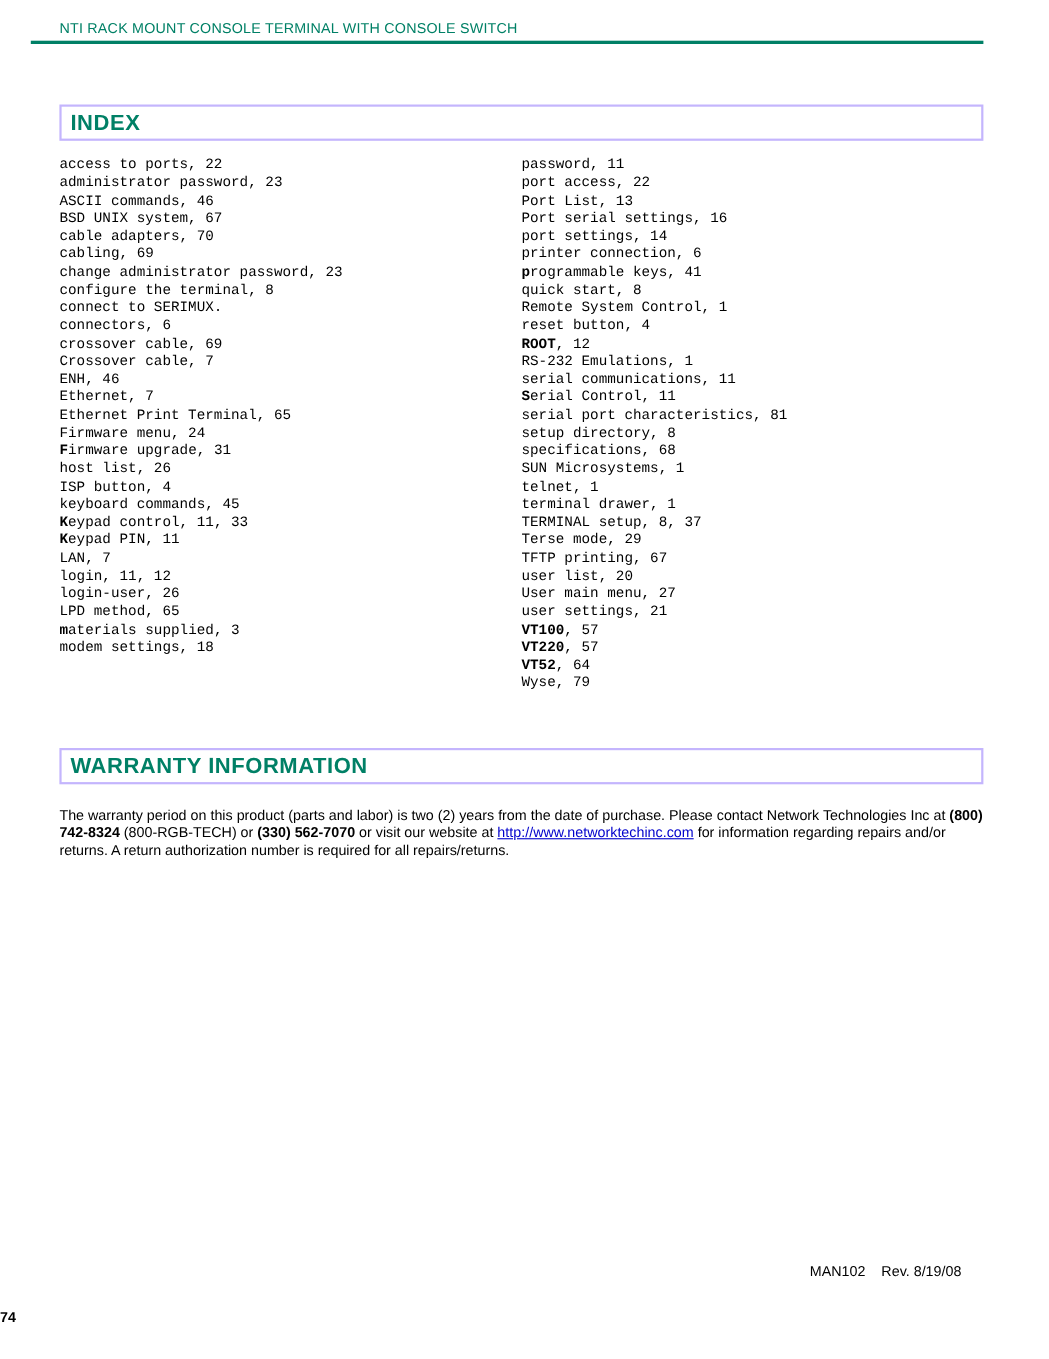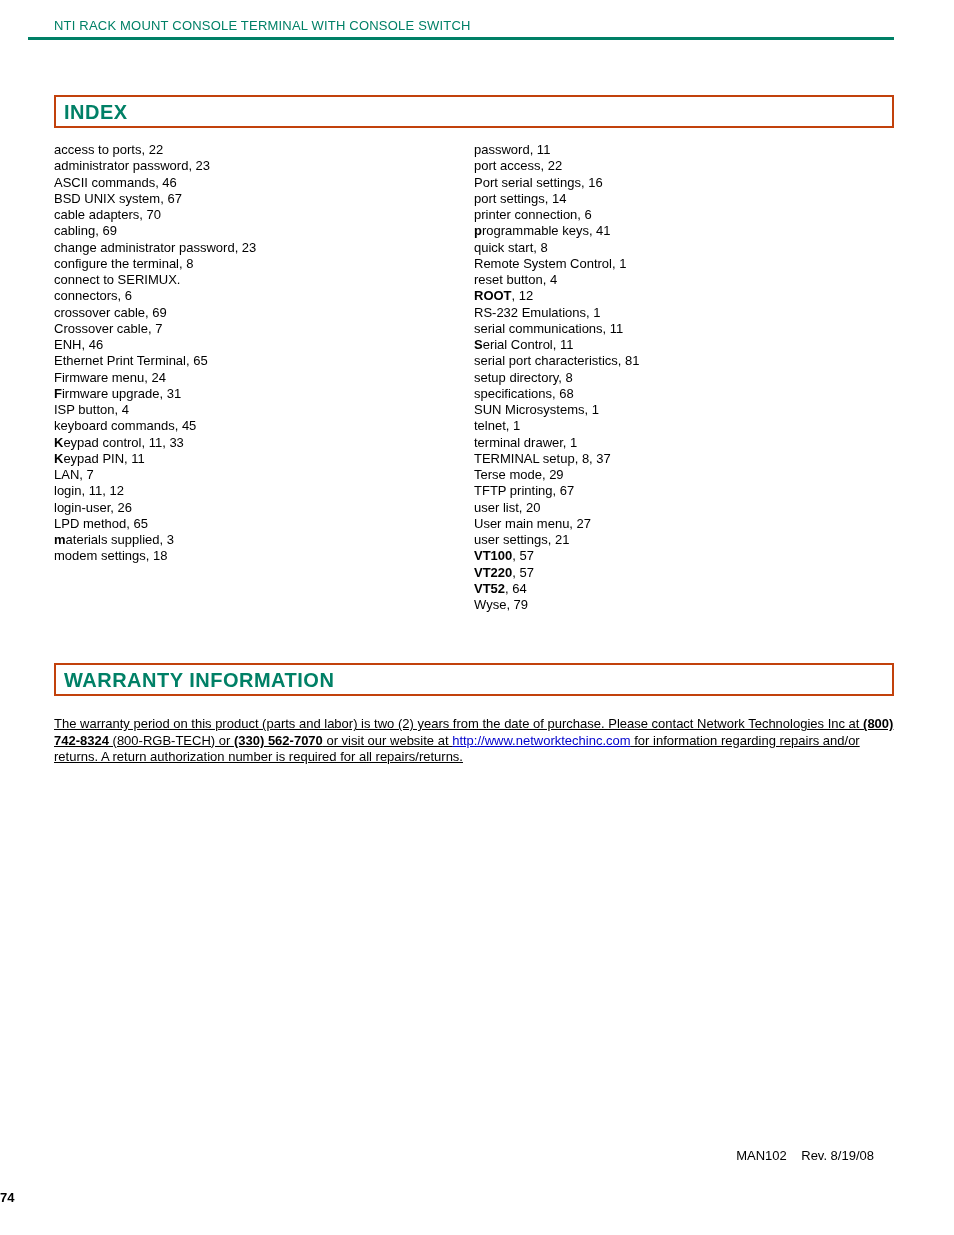--- a/index.html
+++ b/index.html
@@ -21,21 +21,21 @@
     letter-spacing: 0.2px;
     padding: 0 0 4px 26px;
     font-weight: 400;
   }
   .header-rule {
     border: none;
     border-top: 3px solid #008066;
     margin: 0 0 55px 0;
   }
   .section-title-box {
-    border: 2px solid #c2410c;
+    border: 2px solid #c4b5fd;
     margin: 0 0 14px 26px;
     padding: 4px 8px 2px 8px;
   }
   .section-title-box h2 {
     margin: 0;
     color: #008066;
     font-size: 20px;
     font-weight: 700;
     letter-spacing: 0.5px;
   }
@@ -43,27 +43,26 @@
     display: flex;
     gap: 0;
     margin-left: 26px;
     margin-bottom: 50px;
   }
   .index-col {
     width: 50%;
     font-size: 13px;
     line-height: 1.25;
   }
-  .index-col div { white-space: nowrap; }
+  .index-col div { white-space: nowrap; font-family: Liberation Mono, monospace; }
   .warranty-text {
     margin-left: 26px;
     margin-top: 20px;
     font-size: 13px;
     line-height: 1.25;
-    text-decoration: underline;
   }
   .warranty-text a {
     color: #0000cc;
     text-decoration: underline;
   }
   .footer-rev {
     position: absolute;
     right: 80px;
     top: 1148px;
     font-size: 13px;
@@ -98,37 +97,40 @@
         <div><span>BSD UNIX system, 67</span></div>
         <div><span>cable adapters, 70</span></div>
         <div><span>cabling, 69</span></div>
         <div><span>change administrator password, 23</span></div>
         <div><span>configure the terminal, 8</span></div>
         <div><span>connect to SERIMUX.</span></div>
         <div><span>connectors, 6</span></div>
         <div><span>crossover cable, 69</span></div>
         <div><span>Crossover cable, 7</span></div>
         <div><span>ENH, 46</span></div>
+        <div><span>Ethernet, 7</span></div>
         <div><span>Ethernet Print Terminal, 65</span></div>
         <div><span>Firmware menu, 24</span></div>
         <div><b class="partial">F</b><span>irmware upgrade, 31</span></div>
+        <div><span>host list, 26</span></div>
         <div><span>ISP button, 4</span></div>
         <div><span>keyboard commands, 45</span></div>
         <div><b class="partial">K</b><span>eypad control, 11, 33</span></div>
         <div><b class="partial">K</b><span>eypad PIN, 11</span></div>
         <div><span>LAN, 7</span></div>
         <div><span>login, 11, 12</span></div>
         <div><span>login-user, 26</span></div>
         <div><span>LPD method, 65</span></div>
         <div><b class="partial">m</b><span>aterials supplied, 3</span></div>
         <div><span>modem settings, 18</span></div>
       </div>
     <div class="index-col" id="index-right">
         <div><span>password, 11</span></div>
         <div><span>port access, 22</span></div>
+        <div><span>Port List, 13</span></div>
         <div><span>Port serial settings, 16</span></div>
         <div><span>port settings, 14</span></div>
         <div><span>printer connection, 6</span></div>
         <div><b class="partial">p</b><span>rogrammable keys, 41</span></div>
         <div><span>quick start, 8</span></div>
         <div><span>Remote System Control, 1</span></div>
         <div><span>reset button, 4</span></div>
         <div><b class="partial">ROOT</b><span>, 12</span></div>
         <div><span>RS-232 Emulations, 1</span></div>
         <div><span>serial communications, 11</span></div>

